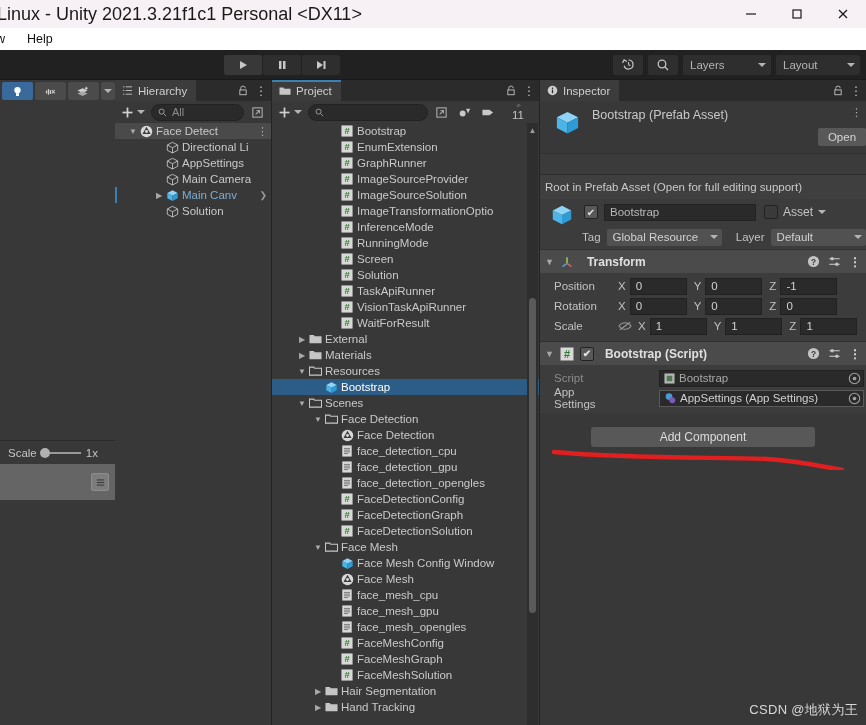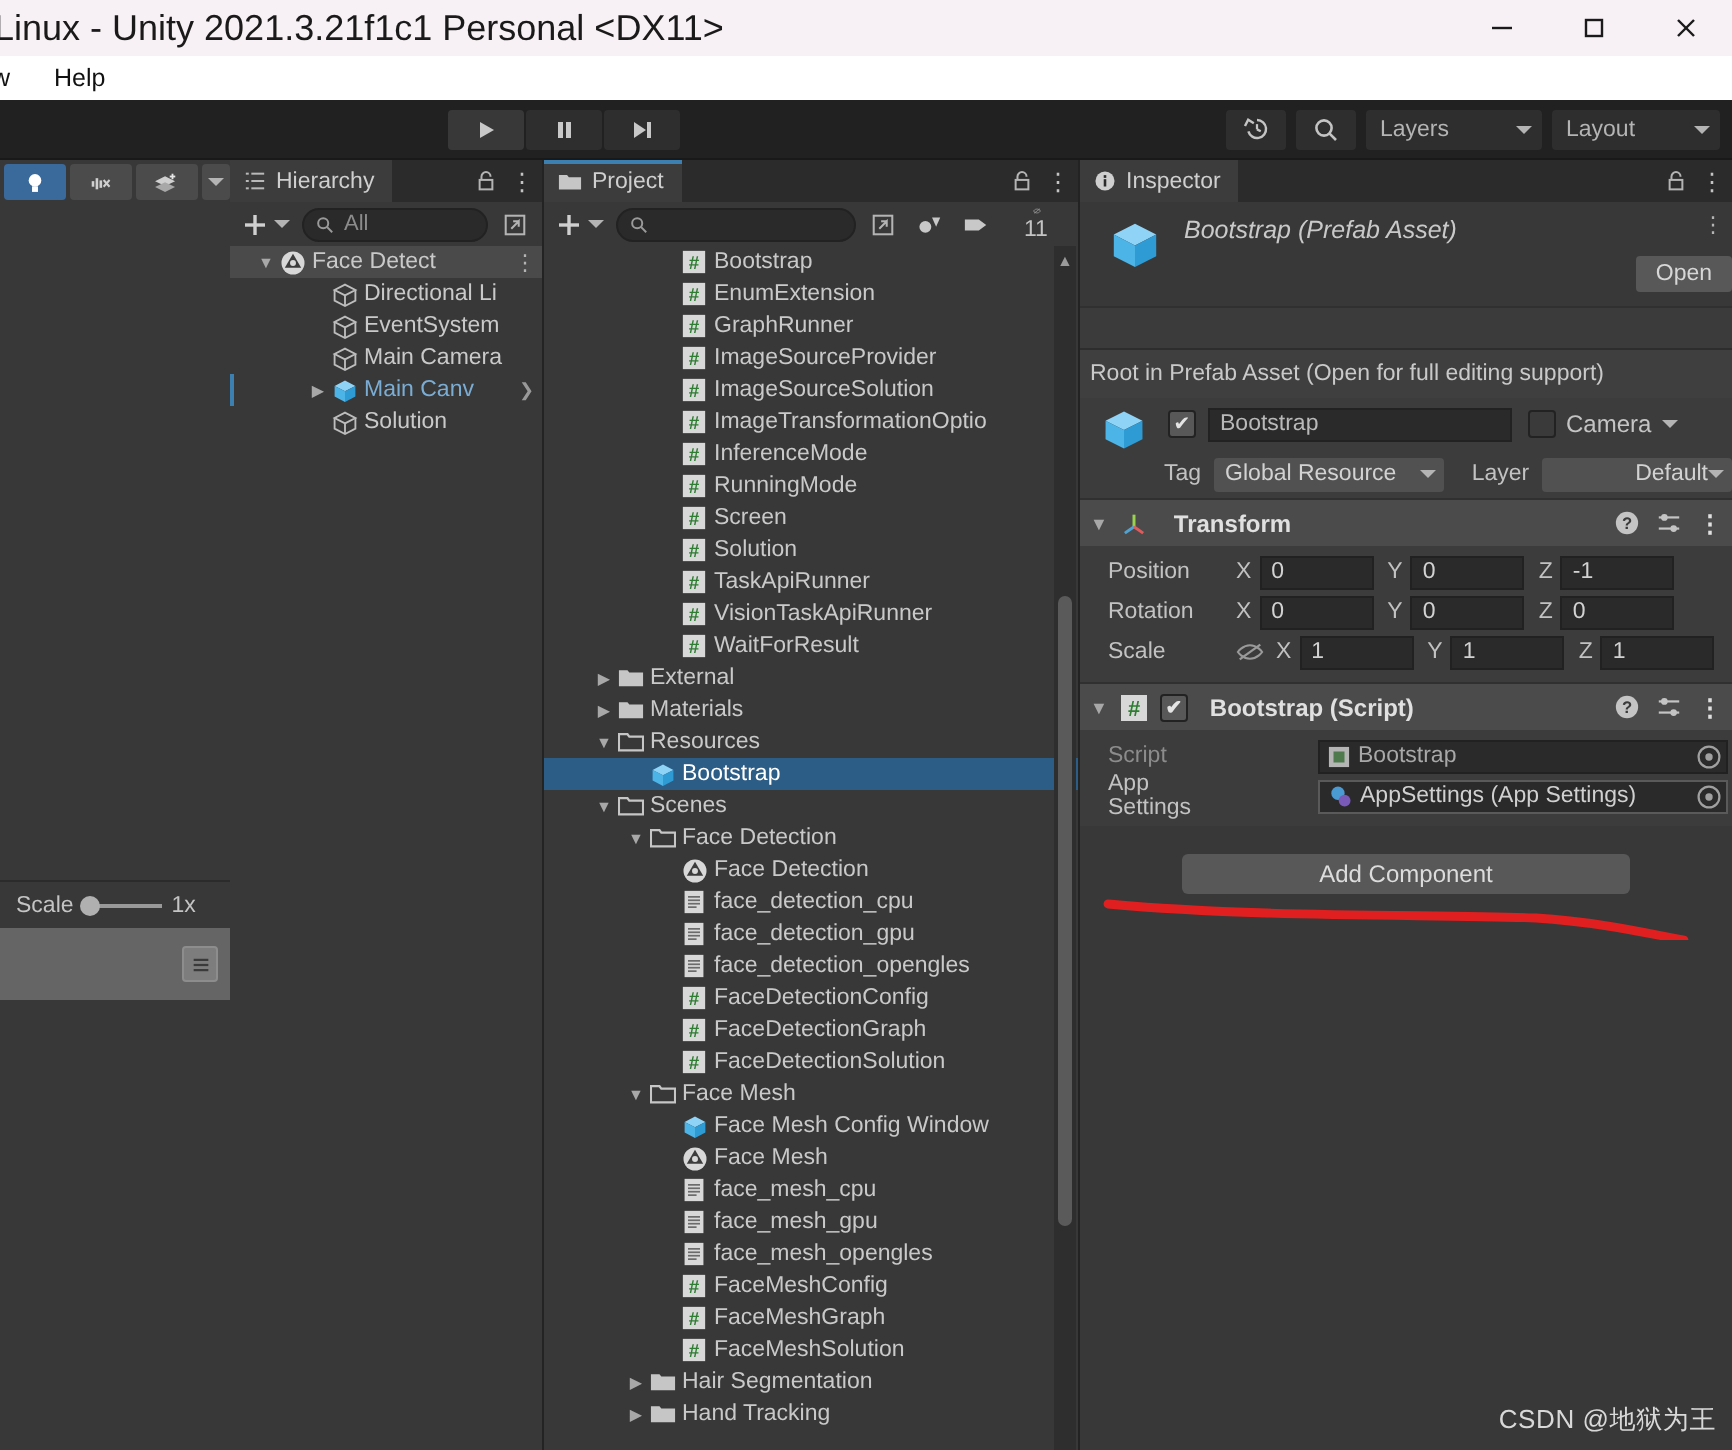--- a/index.html
+++ b/index.html
@@ -122,21 +122,21 @@
   .proj-scroll {
     position: absolute; right: 1px; top: 0; width: 11px; height: 100%;
     background: #2e2e2e;
   }
   .proj-scroll .thumb { position: absolute; left: 2px; width: 7px; background: #5a5a5a; border-radius: 4px; }
   .proj-scroll .arr { position: absolute; left: 0; width: 11px; height: 12px; display:flex; align-items:center; justify-content:center; color:#9a9a9a; font-size:8px;}
 
   
   #inspector-panel { left: 540px; top: 0; width: 326px; height: 645px; }
   .insp-header { background: #383838; padding: 6px 0 0 0; position: relative; height: 52px; }
-  .insp-title { position: absolute; left: 52px; top: 7px; font-size: 12.5px; color: #c9c9c9; font-style: italic; }
+  .insp-title { position: absolute; left: 52px; top: 7px; font-size: 12.5px; color: #c9c9c9; }
   .prefab-icon { position: absolute; left: 14px; top: 8px; }
   .open-btn {
     position: absolute; right: 0px; top: 27px; width: 48px; height: 18px; background: #585858;
     border-radius: 2px; color: #d6d6d6; font-size: 11.5px; display: flex; align-items: center; justify-content: center;
   }
   .insp-kebab { position: absolute; right: 4px; top: 5px; color: #b4b4b4; font-size: 11px; }
   .insp-gap { height: 22px; background: #3b3b3b; border-top: 1px solid #303030; border-bottom:1px solid #2d2d2d;}
   .insp-note { height: 24px; background: #3f3f3f; display: flex; align-items: center; padding-left: 5px; font-size: 11.5px; color: #c9c9c9; }
   .go-row { height: 26px; display: flex; align-items: center; padding-left: 44px; position: relative; background:#3c3c3c; }
   .go-icon { position: absolute; left: 10px; top: 4px; }
@@ -389,21 +389,21 @@
           <div class="tree-row">
             <span class="ind" style="width:38px"></span>
             <span class="arrow"></span>
             <span class="tree-ico">
               <svg width="13" height="13" viewBox="0 0 14 14">
                 <polygon points="7,1.4 12.6,4.3 7,7.2 1.4,4.3" fill="none" stroke="#bdbdbd" stroke-width="1"></polygon>
                 <polyline points="1.4,4.3 1.4,10 7,12.9 12.6,10 12.6,4.3" fill="none" stroke="#bdbdbd" stroke-width="1"></polyline>
                 <line x1="7" y1="7.2" x2="7" y2="12.9" stroke="#bdbdbd" stroke-width="1"></line>
               </svg>
             </span>
-            <span>EventSystem</span>
+            <span>AppSettings</span>
           </div>
           <div class="tree-row">
             <span class="ind" style="width:38px"></span>
             <span class="arrow"></span>
             <span class="tree-ico">
               <svg width="13" height="13" viewBox="0 0 14 14">
                 <polygon points="7,1.4 12.6,4.3 7,7.2 1.4,4.3" fill="none" stroke="#bdbdbd" stroke-width="1"></polygon>
                 <polyline points="1.4,4.3 1.4,10 7,12.9 12.6,10 12.6,4.3" fill="none" stroke="#bdbdbd" stroke-width="1"></polyline>
                 <line x1="7" y1="7.2" x2="7" y2="12.9" stroke="#bdbdbd" stroke-width="1"></line>
               </svg>
@@ -976,33 +976,33 @@
           <svg width="24" height="24" viewBox="0 0 26 26">
             <polygon points="13,3 23,8 13,13 3,8" fill="#8fd4f7"></polygon>
             <polygon points="3,8 13,13 13,23 3,18" fill="#4cb4e7"></polygon>
             <polygon points="23,8 13,13 13,23 23,18" fill="#2f9bd4"></polygon>
           </svg>
         </span>
         <span class="chk">✔</span>
         <span class="name-field">Bootstrap</span>
         <span class="static-wrap">
           <span class="chk" style="background:#3a3a3a;"></span>
-          <span>Camera</span>
+          <span>Asset</span>
           <span class="caret"></span>
         </span>
       </div>
 
       <div class="tag-row">
         <span style="margin-left:32px;">Tag</span>
         <span class="tag-dd" style="width:116px;">
           <span>Global Resource</span>
           <span class="caret"></span>
         </span>
         <span style="margin-left:8px;">Layer</span>
-        <span class="tag-dd" style="width:96px;justify-content:flex-end;">
+        <span class="tag-dd" style="width:96px;">
           <span>Default</span>
           <span class="caret"></span>
         </span>
       </div>
 
       <div class="comp-header">
         <span style="color:#a8a8a8;font-size:9px;">▼</span>
         <span>
           <svg width="14" height="14" viewBox="0 0 15 15">
             <line x1="7.5" y1="9" x2="7.5" y2="2.5" stroke="#9ad24f" stroke-width="1.6"></line>

